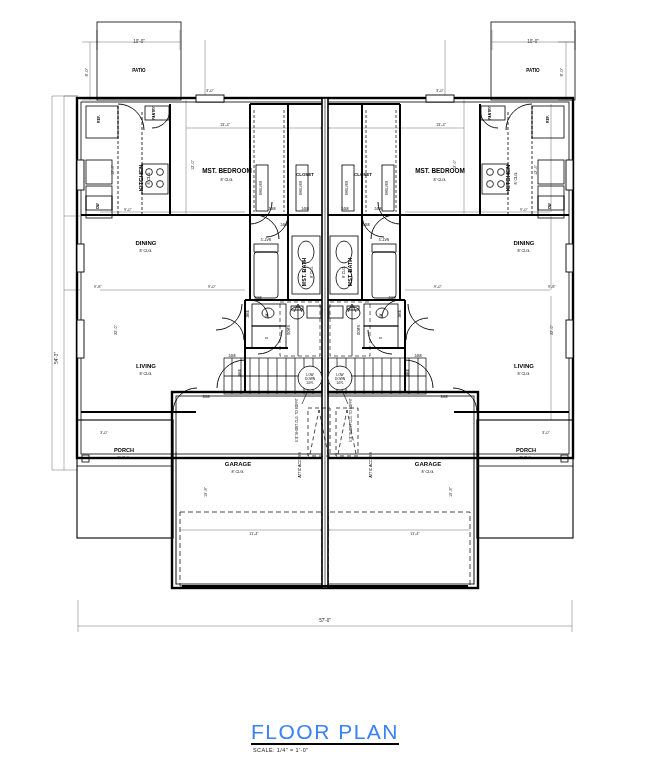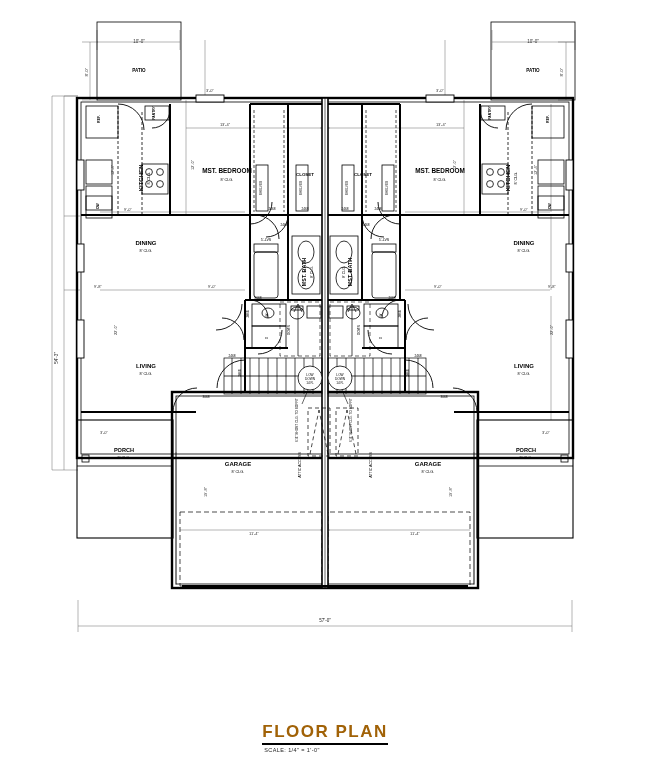--- a/index.html
+++ b/index.html
@@ -11,21 +11,21 @@
   }
   #sheet{position:relative;width:650px;height:782px;background:#fff;}
   svg{display:block;}
   .lbl{font-family:"Liberation Sans",sans-serif;font-weight:bold;}
   .title-wrap{
     position:absolute;left:0;top:722px;width:650px;text-align:center;
   }
   .title-inner{display:inline-block;text-align:center;}
   .plan-title{
     font-family:"Liberation Sans",sans-serif;
-    font-weight:bold;font-size:17px;letter-spacing:1.5px;color:#a16207;
+    font-weight:normal;font-size:21px;letter-spacing:1.5px;color:#3b82f6;
     line-height:20px;
   }
   .title-rule{height:2px;background:#000;margin-top:1px;width:100%;}
   .plan-scale{
     font-family:"Liberation Sans",sans-serif;
     font-size:5.5px;letter-spacing:.4px;color:#222;
     text-align:left;margin-top:2px;padding-left:2px;
   }
 </style>
 </head>

